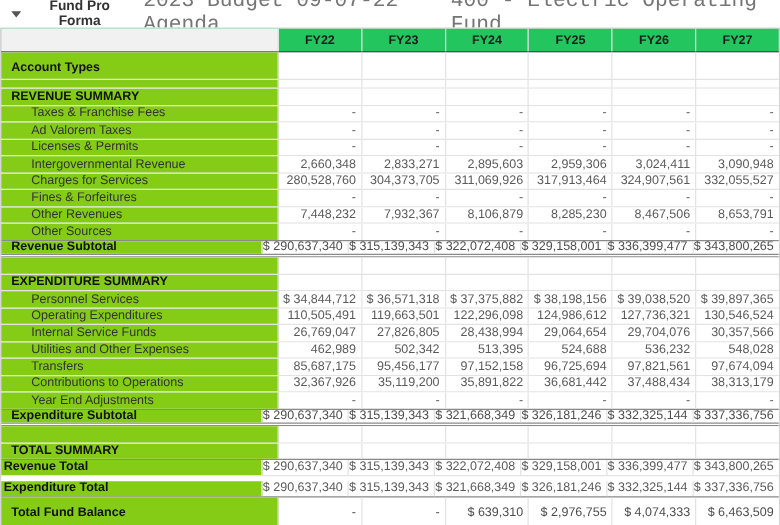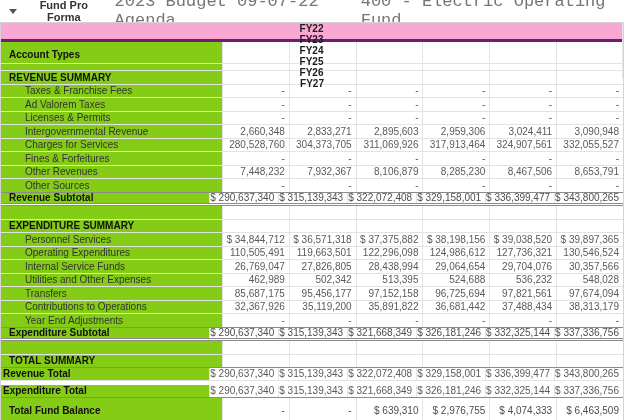--- a/index.html
+++ b/index.html
@@ -15,21 +15,21 @@
   .table { position: absolute; left: 0; top: 22px; width: 624px;
            border: 1px solid #d4d4d4; background: #fff; }
   .row { display: flex; height: 13.5px; border-bottom: 1px solid #e3e3e3; background: #fff; }
   .c { height: 100%; display: flex; align-items: center; font-size: 10px; }
   .label { width: 222px; border-right: 1px solid #e3e3e3; background: #84cc16;
            color: #333; padding-left: 8px; white-space: nowrap; overflow: hidden; }
   .val { flex: 1 1 0; border-right: 1px solid #e3e3e3; justify-content: flex-end;
          padding-right: 4px; color: #5a5a5a; white-space: nowrap; }
   .val:last-child { border-right: none; }
 
-  .row.head { height: 19px; background: #f9a8d4; border-bottom: 3px solid #701a75; flex-direction: column; }
+  .row.head { height: 19px; background: #22c55e; border-bottom: 1px solid #701a75; }
   .row.head .label { background: #f1f1f1; }
   .row.head .val { justify-content: center; padding-right: 0; font-weight: bold; color: #1c1c1c; }
 
   .row.account { height: 22px; }
   .row.account .label { font-weight: bold; color: #111; align-items: flex-end; padding-bottom: 3px; }
 
   .row.section .label { font-weight: bold; color: #111; }
   .row.item .label { padding-left: 24px; }
 
   .row.spacer    { height: 14px; }

